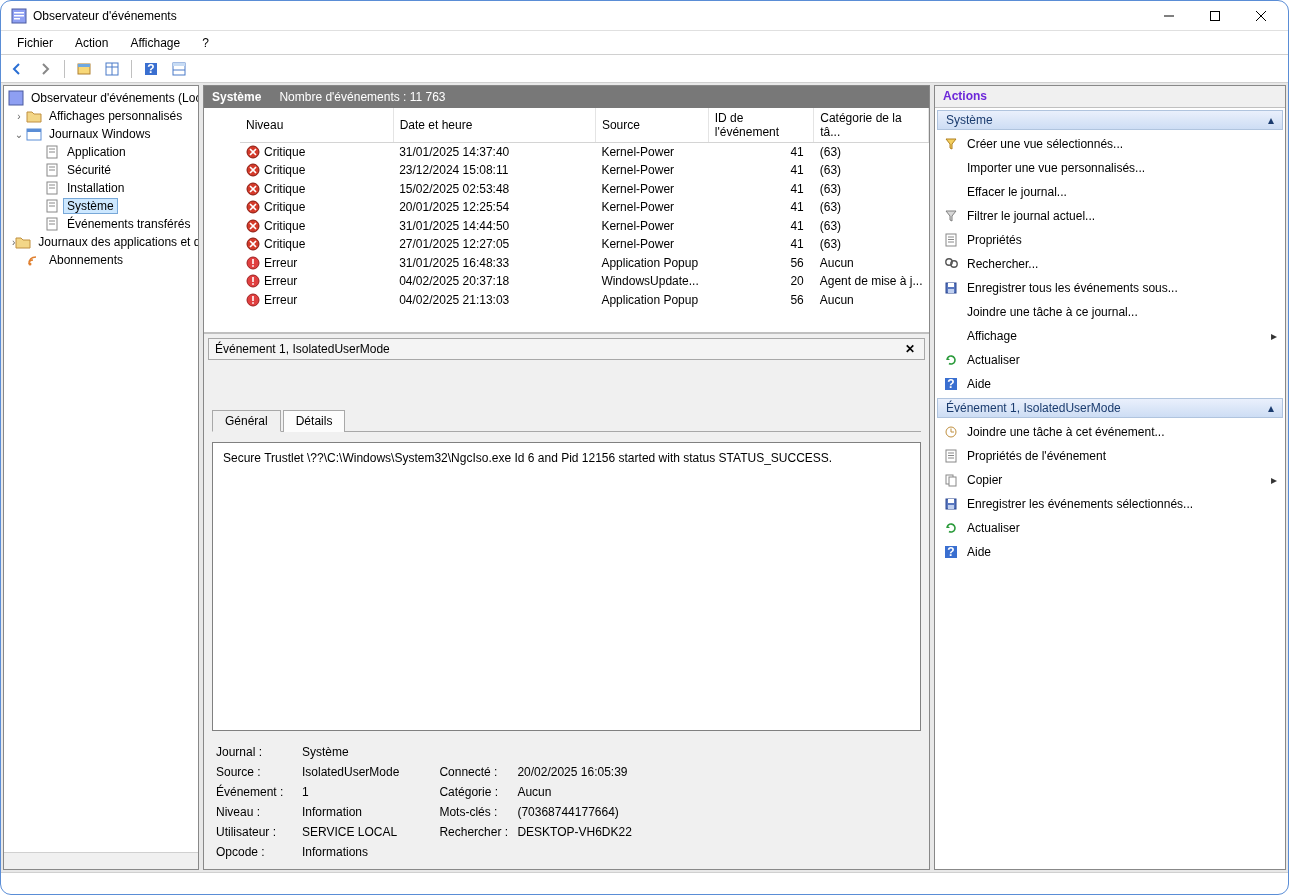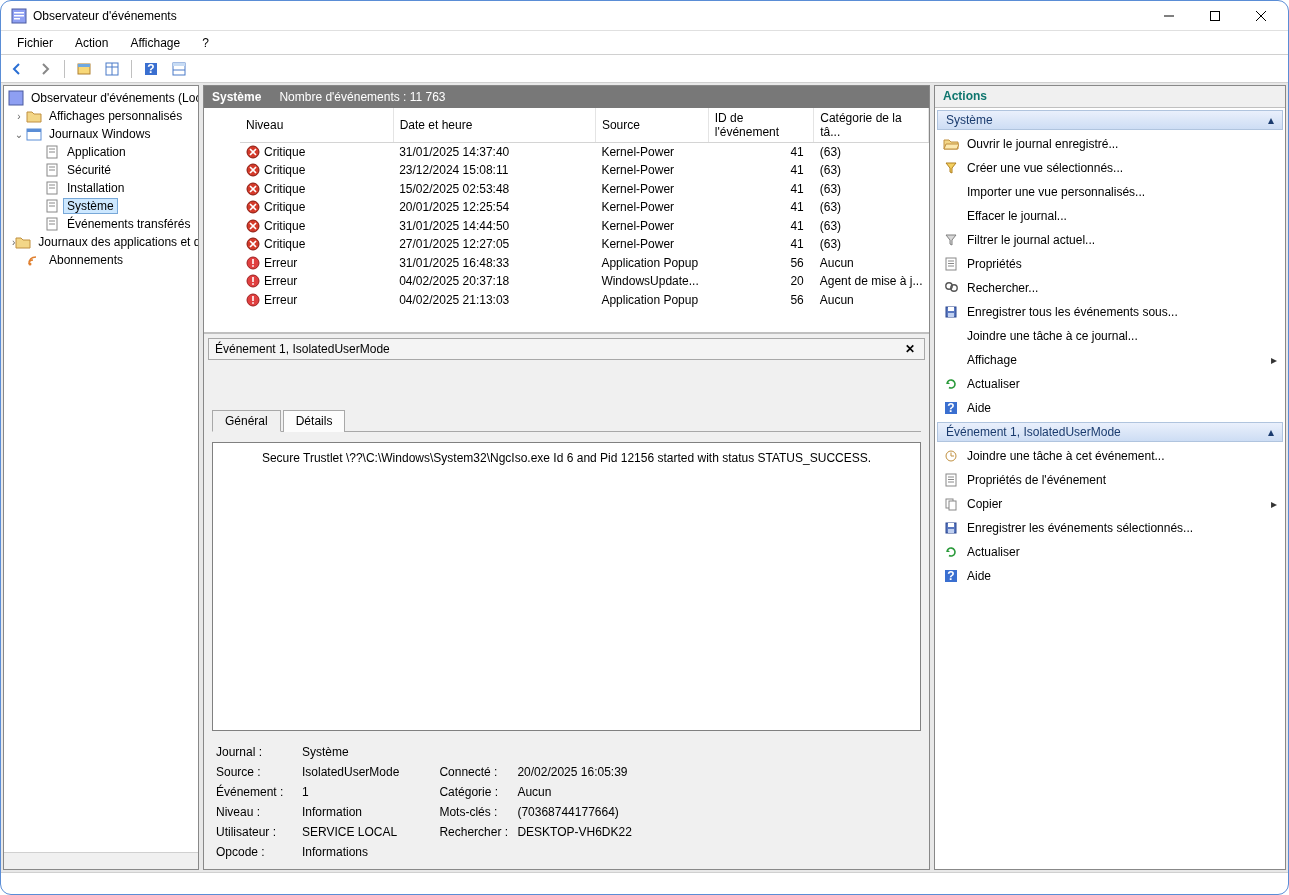--- a/index.html
+++ b/index.html
@@ -34,28 +34,28 @@
 .lvl-icon { width: 14px; height: 14px; display: inline-flex; align-items: center; justify-content: center; }
 .detail-pane { flex: 1; border-top: 2px solid #c0c0c0; display: flex; flex-direction: column; padding: 4px 4px 10px 4px; background: #f0f0f0; }
 .detail-header { height: 22px; display: flex; align-items: center; padding: 0 6px; border: 1px solid #a8a8a8; background: #f4f4f4; }
 .detail-header .det-title { flex: 1; }
 .close-x { width: 16px; height: 16px; display: flex; align-items: center; justify-content: center; font-weight: bold; cursor: default; }
 .tabs-area { margin: 8px 4px 0 4px; }
 .tabs { display: flex; border-bottom: 1px solid #a8a8a8; }
 .tab { padding: 3px 12px; border: 1px solid #a8a8a8; border-bottom: none; background: #fcfcfc; margin-right: 2px; cursor: default; position: relative; top: 1px; margin-top: 41px; }
 .tab.active { background: #f0f0f0; border-bottom: 1px solid #f0f0f0; }
 .detail-body { flex: 1; margin: 0 4px; display: flex; flex-direction: column; }
-.msg-box { border: 1px solid #808080; background: #fff; flex: 1; padding: 8px 10px; margin-top: 10px; min-height: 260px; text-align: center; }
+.msg-box { border: 1px solid #808080; background: #fff; flex: 1; padding: 8px 10px; margin-top: 10px; min-height: 260px; }
 .props { margin: 14px 4px 0 4px; display: flex; gap: 40px; }
 .props-col { display: flex; flex-direction: column; gap: 6px; }
 .prop-row { display: flex; }
 .prop-label { width: 86px; color: #000; }
 .prop-label2 { width: 78px; color: #000; }
 .actions { width: 352px; background: #fff; border: 1px solid #888; display: flex; flex-direction: column; }
-.actions-header { height: 22px; background: #f0f0f0; border-bottom: 1px solid #c0c0c0; font-weight: 600; padding: 3px 8px; color: #0f766e; }
+.actions-header { height: 22px; background: #f0f0f0; border-bottom: 1px solid #c0c0c0; font-weight: 600; padding: 3px 8px; color: #6d28d9; }
 .actions-body { flex: 1; overflow: auto; }
 .act-group-hdr { background: linear-gradient(#eaf0fc, #cdddf4); border: 1px solid #b0c4de; margin: 2px; padding: 2px 8px; color: #1a3b6e; display: flex; align-items: center; justify-content: space-between; }
 .act-item { display: flex; align-items: center; height: 24px; padding: 0 8px 0 8px; cursor: default; gap: 8px; position: relative; }
 .act-icon { width: 16px; height: 16px; display: flex; align-items: center; justify-content: center; }
 .act-arrow { position: absolute; right: 8px; color: #333; }
 .statusbar { height: 22px; border-top: 1px solid #d0d0d0; }
 svg { display: block; }
 .col-level { width: 155px; }
 .col-date { width: 204px; }
 .col-source { width: 113px; }
@@ -502,29 +502,20 @@
     <div class="actions">
       <div class="actions-header">Actions</div>
       <div class="actions-body">
         <div class="act-group-hdr">
           <span>Système</span>
           <span>▴</span>
         </div>
         <div id="act-sys">
             <div class="act-item">
               <span class="act-icon">
-                <svg width="16" height="14">
-                  <path d="M1 3 L6 3 L8 5 L15 5 L15 12 L1 12 Z" fill="#f3d687" stroke="#c09040"></path>
-                  <path d="M3 7 L16 7 L14 12 L1 12 Z" fill="#fce9b0" stroke="#c09040"></path>
-                </svg>
-              </span>
-              <span>Ouvrir le journal enregistré...</span>
-            </div>
-            <div class="act-item">
-              <span class="act-icon">
                 <svg width="14" height="14">
                   <path d="M2 2 L12 2 L8 7 L8 12 L6 11 L6 7 Z" fill="#f4d060" stroke="#b08020"></path>
                 </svg>
               </span>
               <span>Créer une vue sélectionnés...</span>
             </div>
             <div class="act-item">
               <span class="act-icon"></span>
               <span>Importer une vue personnalisés...</span>
             </div>

